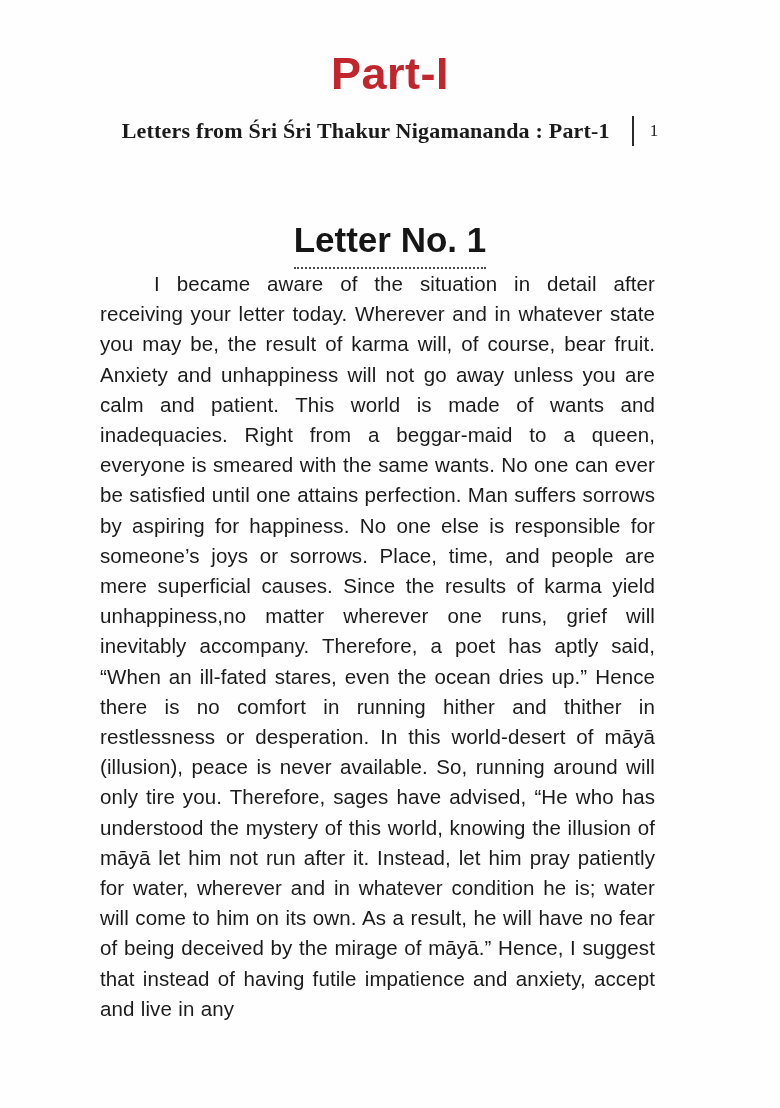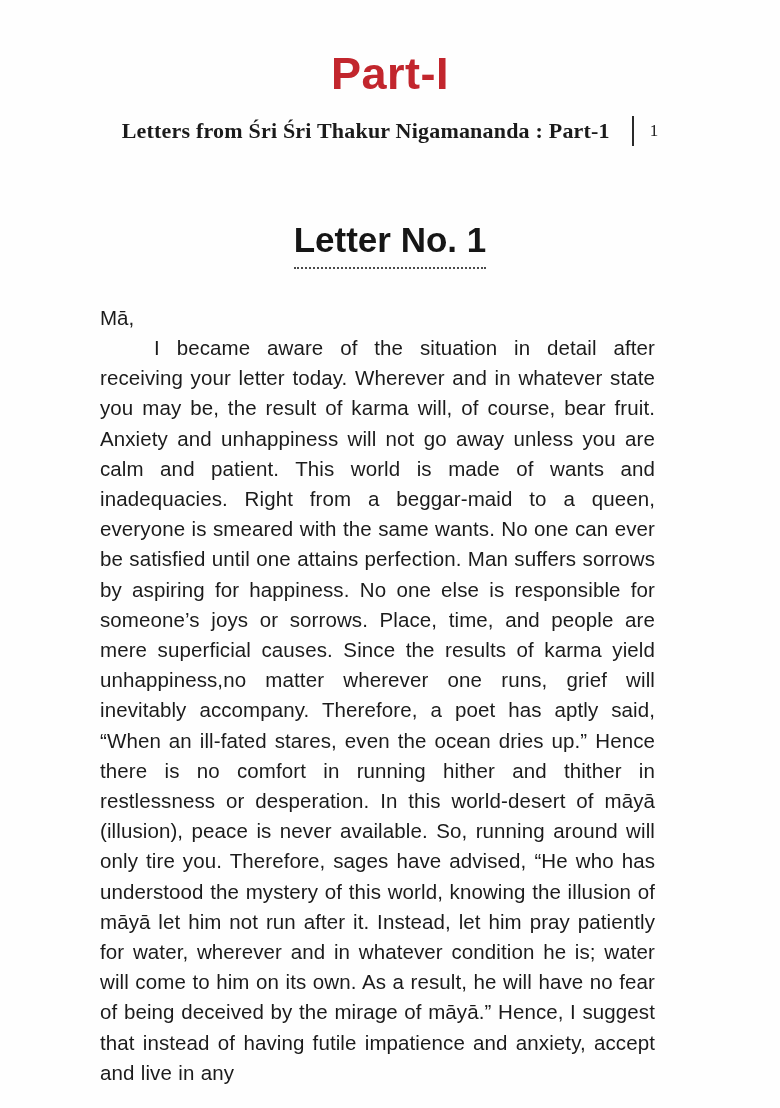--- a/index.html
+++ b/index.html
@@ -95,18 +95,17 @@
     <span class="rh-title">Letters from Śri Śri Thakur Nigamananda : Part-1</span>
     <span class="rh-divider"></span>
     <span class="rh-page">1</span>
   </div>
 
   <h2 class="letter-title-wrap">
     <span class="letter-title">Letter No. 1</span>
   </h2>
 
   <div class="letter-text">
-    <div class="salutation">Mā,</div>
 
     <p class="letter-body" id="letter-body"><span>I became aware of the situation in detail after receiving your letter today. Wherever and in whatever state you may be, the result of </span><span class="it">karma</span><span> will, of course, bear fruit. Anxiety and unhappiness will not go away unless you are calm and patient. This world is made of wants and inadequacies. Right from a beggar-maid to a queen, everyone is smeared with the same wants. No one can ever be satisfied until one attains perfection. Man suffers sorrows by aspiring for happiness. No one else is responsible for someone’s joys or sorrows. Place, time, and people are mere superficial causes. Since the results of </span><span class="it">karma</span><span> yield unhappiness,no matter wherever one runs, grief will inevitably accompany. Therefore, a poet has aptly said, “When an ill-fated stares, even the ocean dries up.” Hence there is no comfort in running hither and thither in restlessness or desperation. In this world-desert of </span><span class="it">māyā</span><span> (illusion), peace is never available. So, running around will only tire you. Therefore, sages have advised, “He who has understood the mystery of this world, knowing the illusion of </span><span class="it">māyā</span><span> let him not run after it. Instead, let him pray patiently for water, wherever and in whatever condition he is; water will come to him on its own. As a result, he will have no fear of being deceived by the mirage of </span><span class="it">māyā</span><span>.” Hence, I suggest that instead of having futile impatience and anxiety, accept and live in any</span></p>
   </div>
 
 </div>
 
 </body></html>

